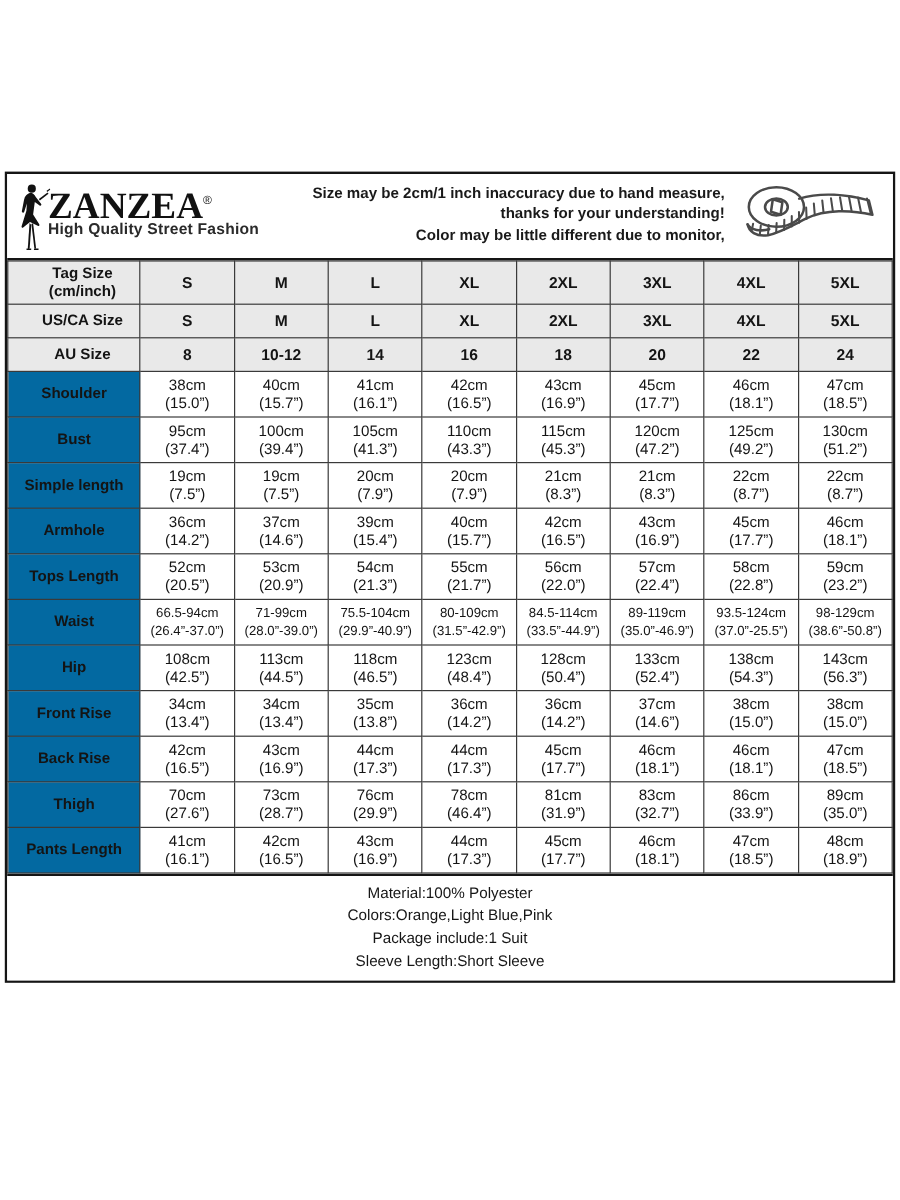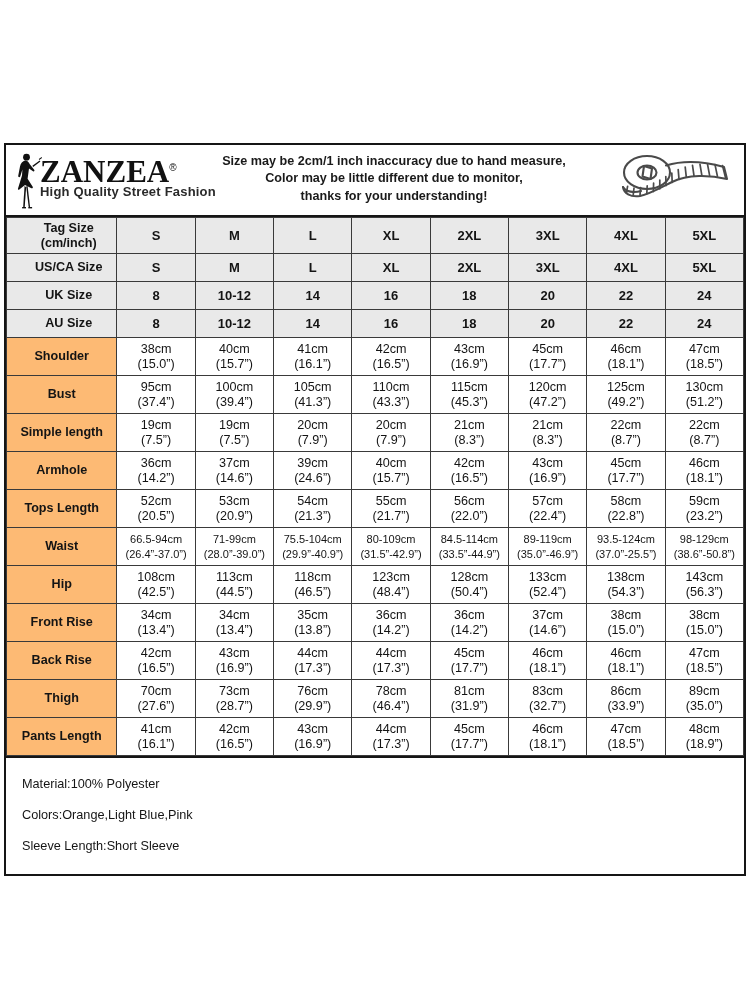--- a/index.html
+++ b/index.html
@@ -84,21 +84,21 @@
   }
   .notice {
     flex: 1 1 auto;
     text-align: center;
     font-size: 12.6px;
     font-weight: bold;
     line-height: 17.5px;
     color: #1a1a1a;
     padding-bottom: 2px;
   }
-  .notice div { white-space: nowrap; }
+  .notice div { white-space: nowrap; text-align: right; }
   .tape {
     width: 140px;
     flex: 0 0 140px;
     display: flex;
     align-items: center;
     justify-content: center;
   }
 
   
   table.size-table {
@@ -123,37 +123,38 @@
   }
   tr.sizerow td {
     background: #e9e9e9;
     font-weight: bold;
     height: 27px;
     font-size: 13px;
   }
   tr.sizerow.tagrow td { height: 35px; }
   tr.sizerow td.label { line-height: 15px; padding-left: 14px; }
   tr.measrow td { height: 37px; background: #ffffff; }
-  tr.measrow td.label { background: #fdba74; }
+  tr.measrow td.label { background: #0369a1; }
   .cm  { display: block; line-height: 15px; font-size: 12.6px; }
   .inch{ display: block; line-height: 15px; font-size: 12.6px; }
   td.narrow .cm, td.narrow .inch { font-size: 11px; }
 
   
   .footer {
     border-top: 2px solid #151515;
     padding: 5px 4px 6px 4px;
     background: #ffffff;
   }
   .footer p {
-    margin: 12px;
+    margin: 0;
     font-size: 12.7px;
     line-height: 19px;
     color: #161616;
     white-space: nowrap;
+    text-align: center;
   }
 </style>
 </head>
 <body>
 
 <div class="page">
   <div class="sheet">
 
     <div class="banner">
 
@@ -173,22 +174,22 @@
           </svg>
         </div>
         <div class="brand-text">
           <div class="brand-word"><span>ZANZEA</span><span class="brand-reg">®</span></div>
           <div class="brand-tag">High Quality Street Fashion</div>
         </div>
       </div>
 
       <div class="notice">
         <div>Size may be 2cm/1 inch inaccuracy due to hand measure,</div>
+        <div>thanks for your understanding!</div>
         <div>Color may be little different due to monitor,</div>
-        <div>thanks for your understanding!</div>
       </div>
 
       <div class="tape">
         <svg width="120" height="56" viewBox="0 0 120 56" xmlns="http://www.w3.org/2000/svg">
           <g fill="none" stroke="#4a4a4a" stroke-width="2.1" stroke-linejoin="round" stroke-linecap="round">
             <ellipse cx="33" cy="20.5" rx="23" ry="16.5"></ellipse>
             <ellipse cx="33" cy="20.5" rx="9.5" ry="7"></ellipse>
             <path d="M30 14 L38 16.5 L36.5 27 L28.5 24.5 Z"></path>
             <path d="M52 13.5 C70 8 92 10 110 15 L113 27 C96 23 74 22 58 30 C46 36 36 42 26 44 C16 45.5 10 41 9 35"></path>
             <path d="M9 35 C12 40 20 41 27 39"></path>
@@ -241,31 +242,20 @@
           <td>S</td>
           <td>M</td>
           <td>L</td>
           <td>XL</td>
           <td>2XL</td>
           <td>3XL</td>
           <td>4XL</td>
           <td>5XL</td>
         </tr>
 
-        <tr class="sizerow">
-          <td class="label">UK Size</td>
-          <td>8</td>
-          <td>10-12</td>
-          <td>14</td>
-          <td>16</td>
-          <td>18</td>
-          <td>20</td>
-          <td>22</td>
-          <td>24</td>
-        </tr>
 
         <tr class="sizerow">
           <td class="label">AU Size</td>
           <td>8</td>
           <td>10-12</td>
           <td>14</td>
           <td>16</td>
           <td>18</td>
           <td>20</td>
           <td>22</td>
@@ -382,21 +372,21 @@
             <td>
               <span class="cm">36cm</span>
               <span class="inch">(14.2”)</span>
             </td>
             <td>
               <span class="cm">37cm</span>
               <span class="inch">(14.6”)</span>
             </td>
             <td>
               <span class="cm">39cm</span>
-              <span class="inch">(24.6”)</span>
+              <span class="inch">(15.4”)</span>
             </td>
             <td>
               <span class="cm">40cm</span>
               <span class="inch">(15.7”)</span>
             </td>
             <td>
               <span class="cm">42cm</span>
               <span class="inch">(16.5”)</span>
             </td>
             <td>
@@ -656,17 +646,18 @@
               <span class="cm">48cm</span>
               <span class="inch">(18.9”)</span>
             </td>
           </tr>
         </tbody>
     </table>
 
     <div class="footer">
       <p>Material:100% Polyester</p>
       <p>Colors:Orange,Light Blue,Pink</p>
+      <p>Package include:1 Suit</p>
       <p>Sleeve Length:Short Sleeve</p>
     </div>
 
   </div>
 </div>
 
 </body></html>

